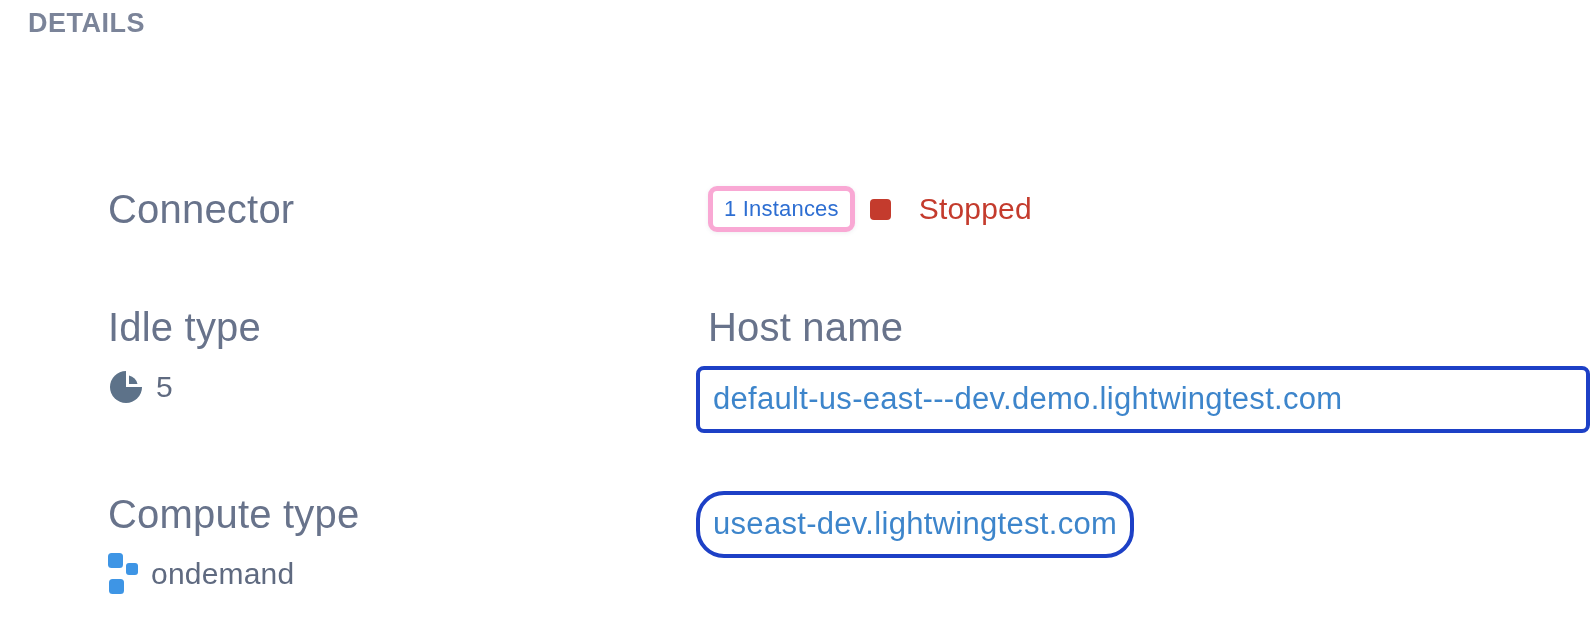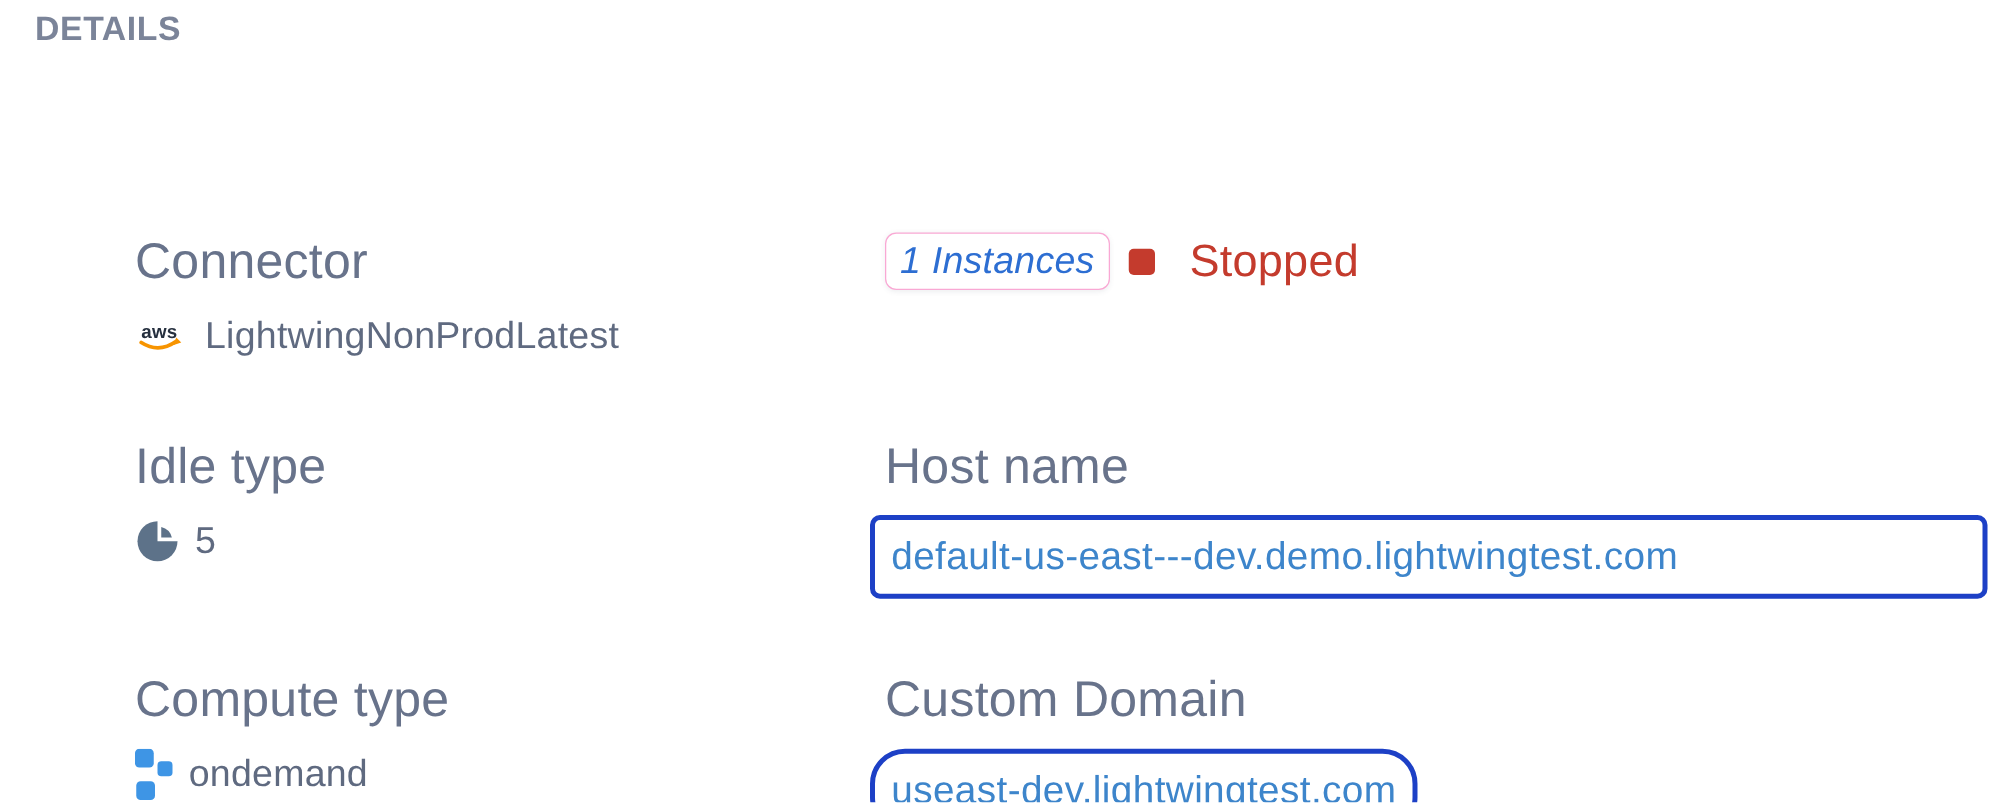--- a/index.html
+++ b/index.html
@@ -52,39 +52,38 @@
     color: var(--value-gray, #5f6a80);
     min-height: 46px;
   }
   .icon { display: inline-flex; align-items: center; justify-content: center; flex: 0 0 auto; }
 
   
   .instances-pill {
     display: inline-flex;
     align-items: center;
     background: #ffffff;
-    border: 1px solid #f9a8d4;
+    border: 5px solid #f9a8d4;
     box-shadow: 0 1px 4px rgba(90,100,120,0.10);
     border-radius: 9px;
     padding: 5px 11px;
-    font-size: 30px;
+    font-size: 22px;
     color: var(--link-blue, #2d6ed2);
     cursor: pointer;
-    font-style: italic;
   }
   .status-square {
     width: 21px;
     height: 21px;
     border-radius: 4px;
     background: var(--status-red, #c43b2d);
     margin-left: 3px;
     flex: 0 0 auto;
   }
   .status-text {
-    font-size: 36px;
+    font-size: 30px;
     color: var(--status-red, #c43b2d);
     margin-left: 16px;
   }
 
   
   .url-box {
     box-sizing: border-box;
     border: 4px solid var(--border-blue, #1d40c6);
     border-radius: 8px;
     background: #ffffff;
@@ -112,30 +111,20 @@
 <body>
 
 <div class="page">
 
   <div class="heading">DETAILS</div>
 
   <div class="grid">
 
     <div class="cell">
       <span class="field-label">Connector</span>
-      <div class="value-row">
-        <span class="icon">
-          <svg width="44" height="29" viewBox="0 0 44 29">
-            <text x="5" y="15" font-family="Liberation Sans, sans-serif" font-size="15" font-weight="bold" fill="#252f3e">aws</text>
-            <path d="M5 19 Q 19 28 33 18" stroke="#f79400" stroke-width="3" fill="none" stroke-linecap="round"></path>
-            <path d="M33 15 L37 19 L31 21 Z" fill="#f79400"></path>
-          </svg>
-        </span>
-        <span>LightwingNonProdLatest</span>
-      </div>
     </div>
 
     <div class="cell">
       <div class="value-row">
         <span class="instances-pill">1 Instances</span>
         <span class="status-square"></span>
         <span class="status-text">Stopped</span>
       </div>
     </div>
 
@@ -166,18 +155,17 @@
             <rect x="0" y="0" width="15" height="15" rx="3.5" fill="#3e95e5"></rect>
             <rect x="18" y="10" width="12" height="12" rx="3" fill="#3e95e5"></rect>
             <rect x="1" y="26" width="15" height="15" rx="3.5" fill="#3e95e5"></rect>
           </svg>
         </span>
         <span>ondemand</span>
       </div>
     </div>
 
     <div class="cell last-row domain-cell">
-      <span class="field-label">Custom Domain</span>
       <div class="url-box fit">useast-dev.lightwingtest.com</div>
     </div>
 
   </div>
 </div>
 
 </body></html>

